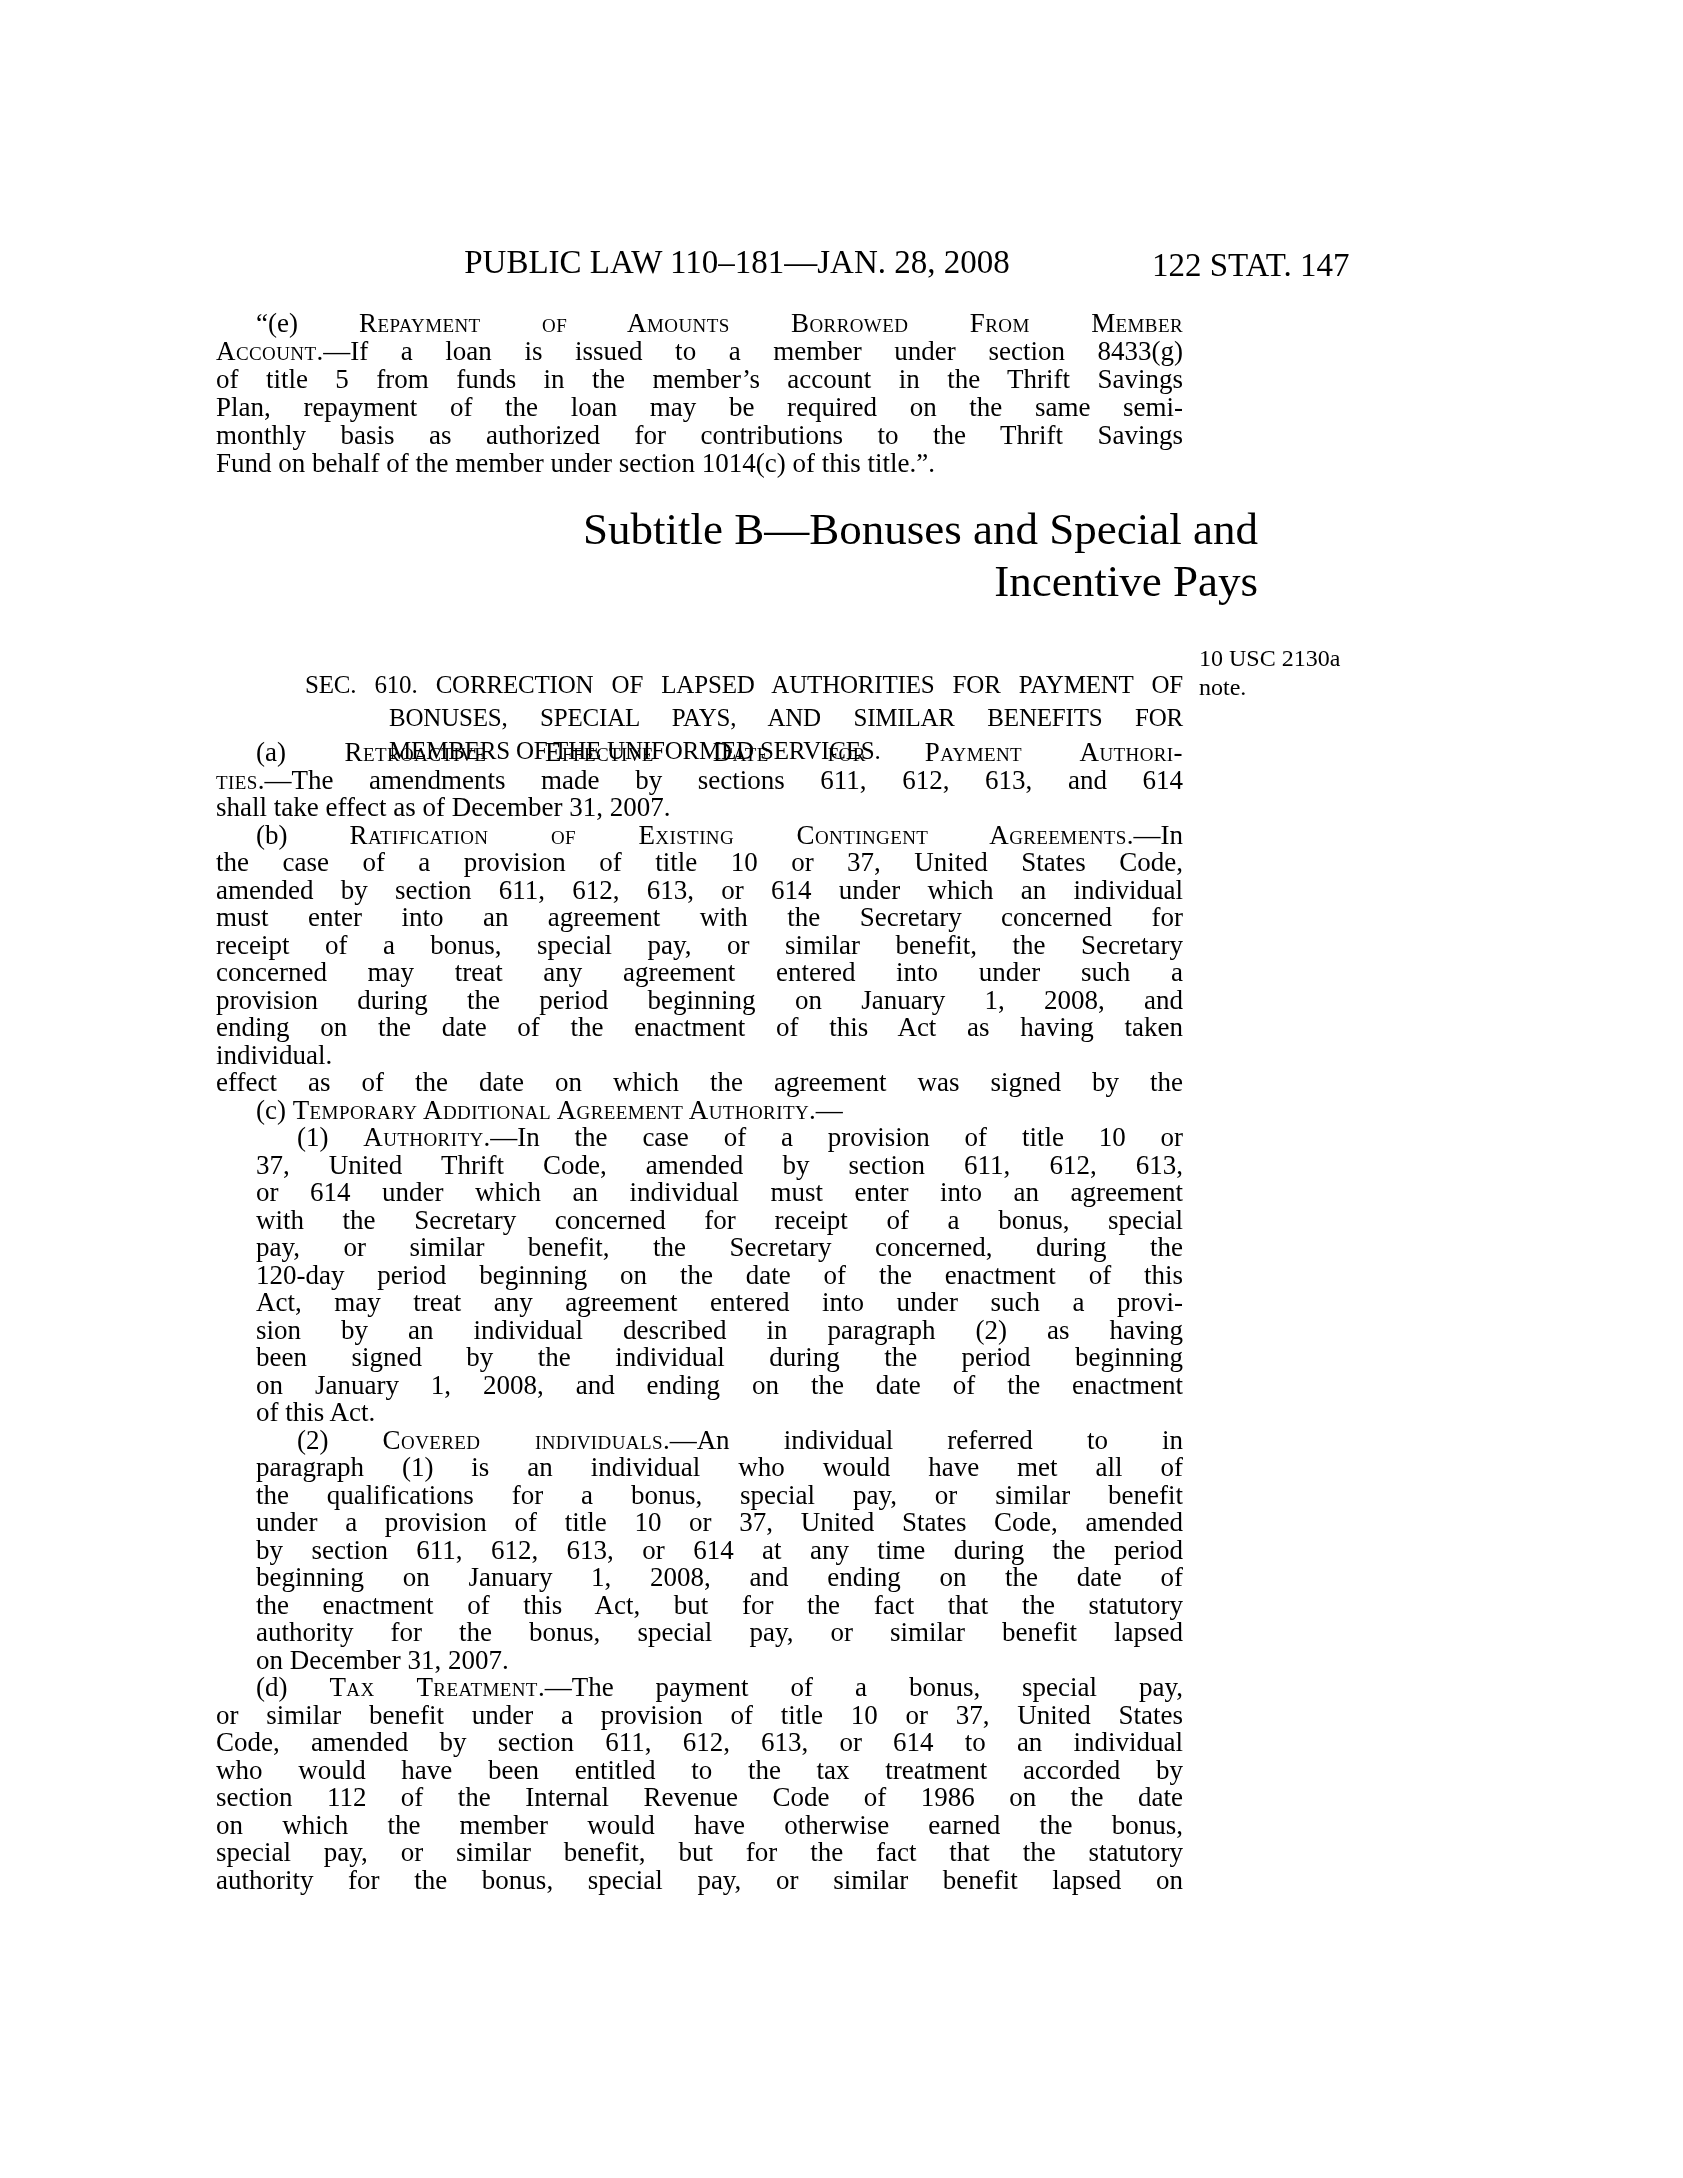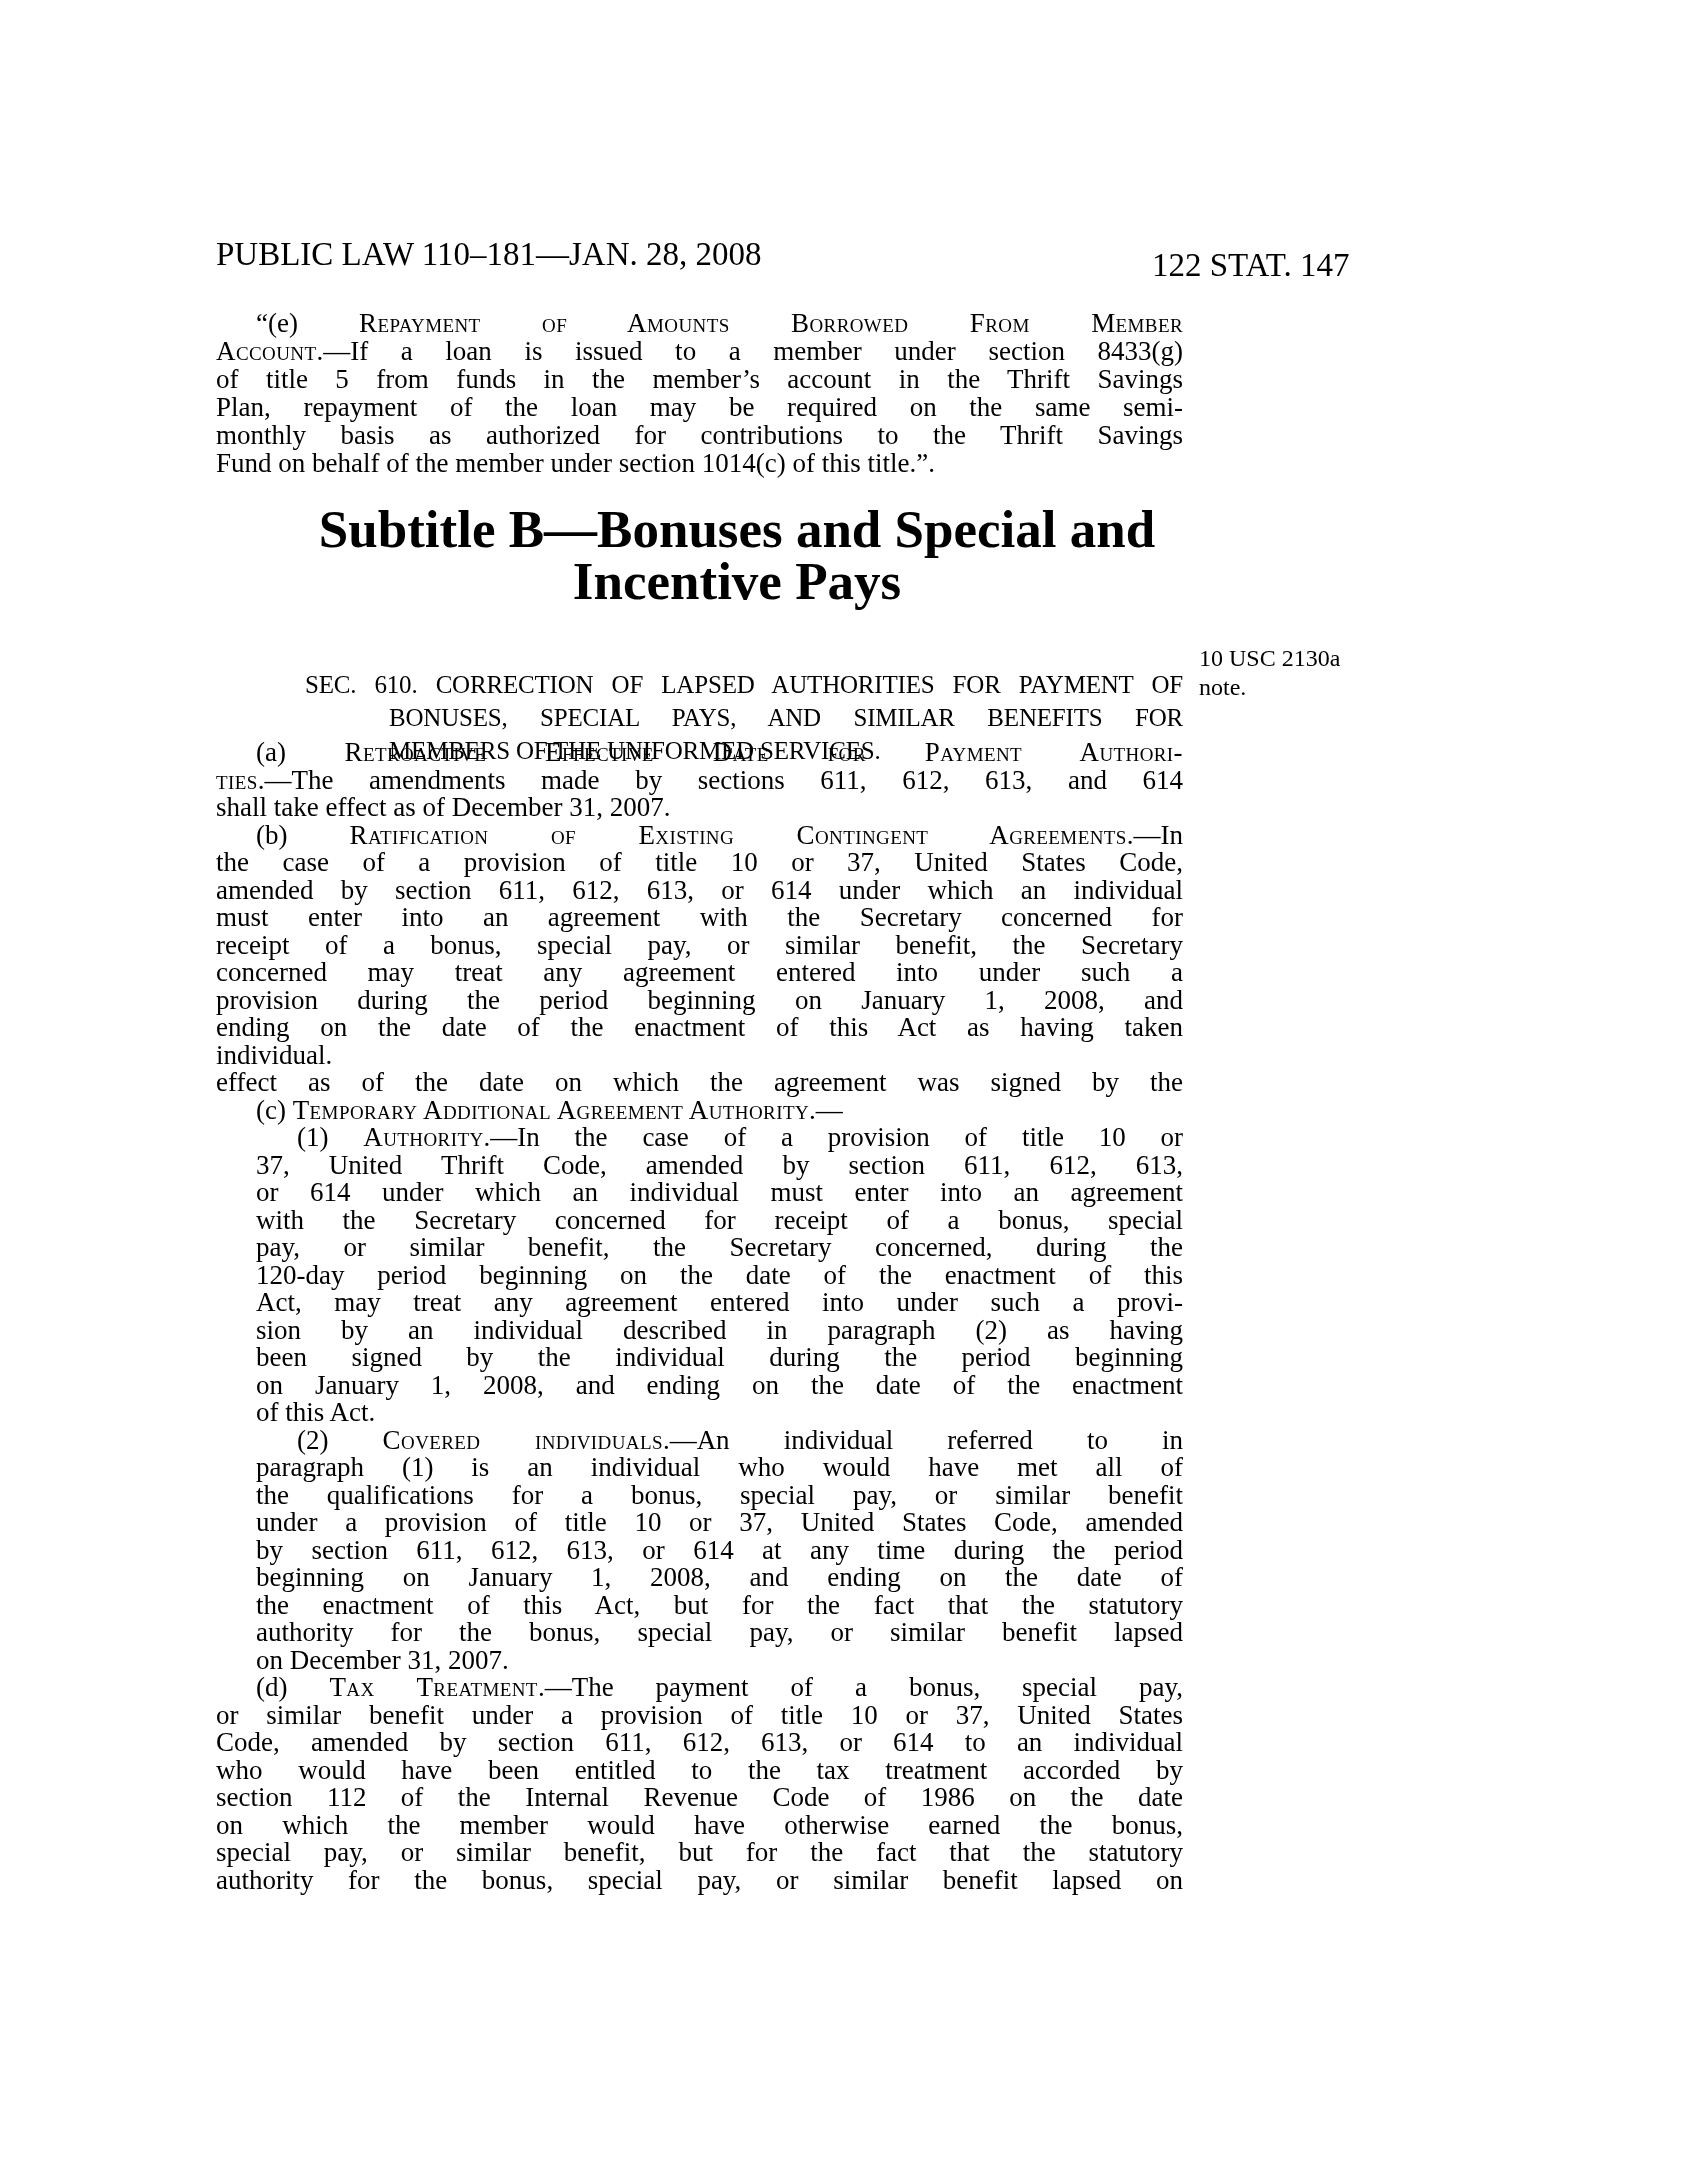--- a/index.html
+++ b/index.html
@@ -3,26 +3,26 @@
 <meta charset="utf-8">
 <style>
   html,body{margin:0;padding:0;}
   body{
     width:1683px;height:2178px;background:#ffffff;color:#000000;
     position:relative;overflow:hidden;
     font-family:"Liberation Serif","DejaVu Serif",serif;
   }
   .abs{position:absolute;}
   
-  #header-title-wrap{left:216px;top:236px;width:1042px;font-size:33px;line-height:36px;}
+  #header-title-wrap{left:216px;top:244px;width:1042px;text-align:center;font-size:33px;line-height:36px;}
   #stat-citation{left:1152px;top:247px;font-size:33px;line-height:36px;text-align:right;}
   
   #quoted-block{left:216px;top:309px;width:967px;font-size:27px;line-height:28px;}
   
-  #subtitle-heading{left:216px;top:503px;width:1042px;text-align:center;font-weight:bold;font-size:53px;line-height:52px;}
+  #subtitle-heading{left:216px;top:503px;width:1042px;text-align:right;font-weight:normal;font-size:45px;line-height:52px;}
   
   #section-heading{left:216px;top:668px;width:967px;font-weight:normal;font-size:25px;line-height:33px;letter-spacing:-0.2px;}
   
   #margin-note{left:1199px;top:644px;width:173px;font-size:24px;line-height:29px;}
   
   #body-block{left:216px;top:739px;width:967px;font-size:27px;line-height:27.5px;}
   
   .line{text-align:justify;text-align-last:justify;white-space:nowrap0;}
   .line.end{text-align-last:left;}
   .ind0{padding-left:0;}

